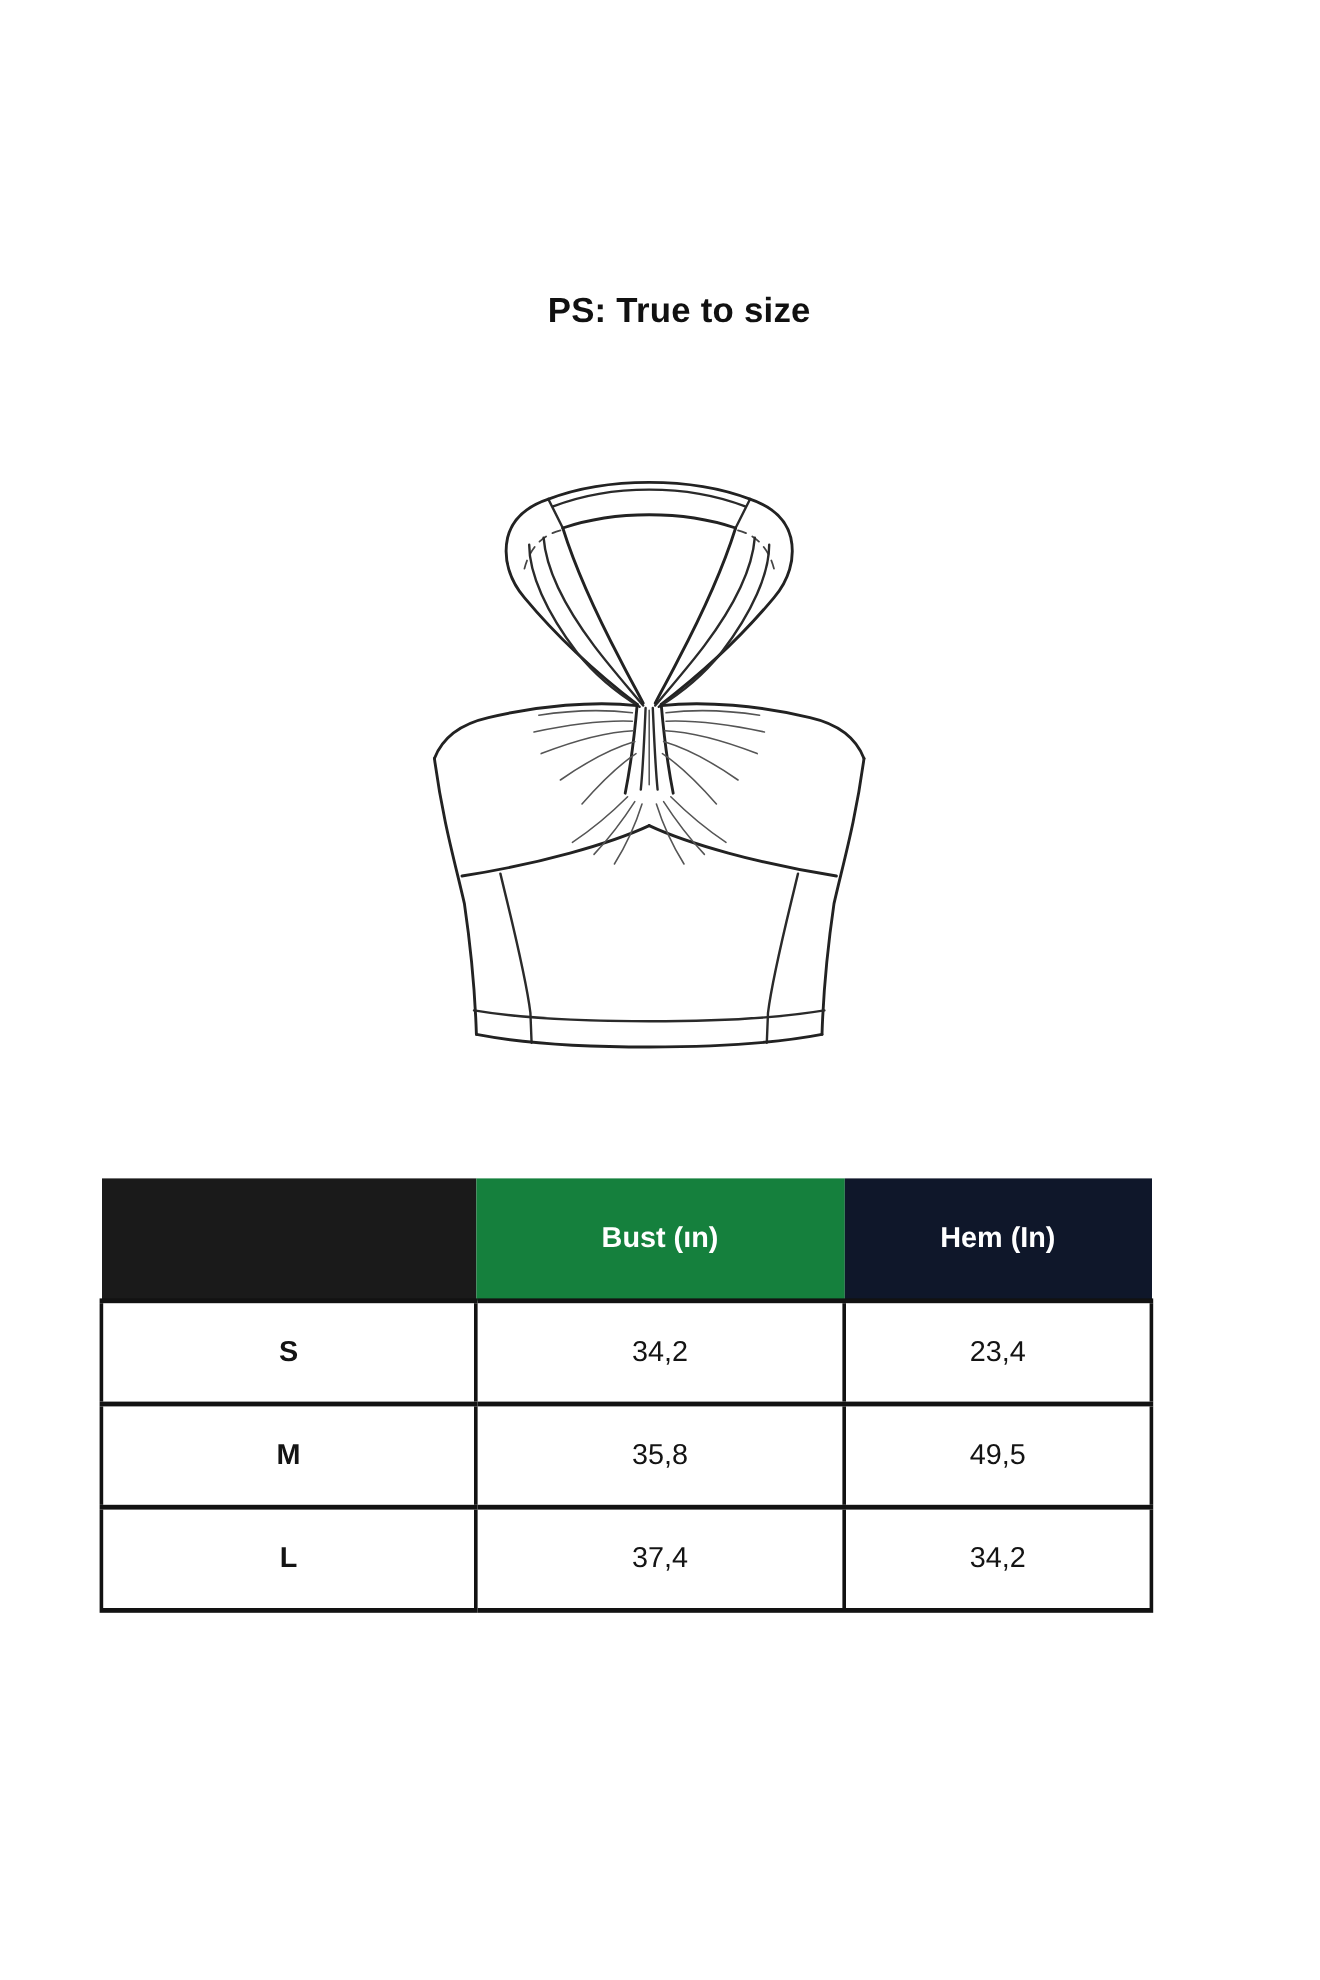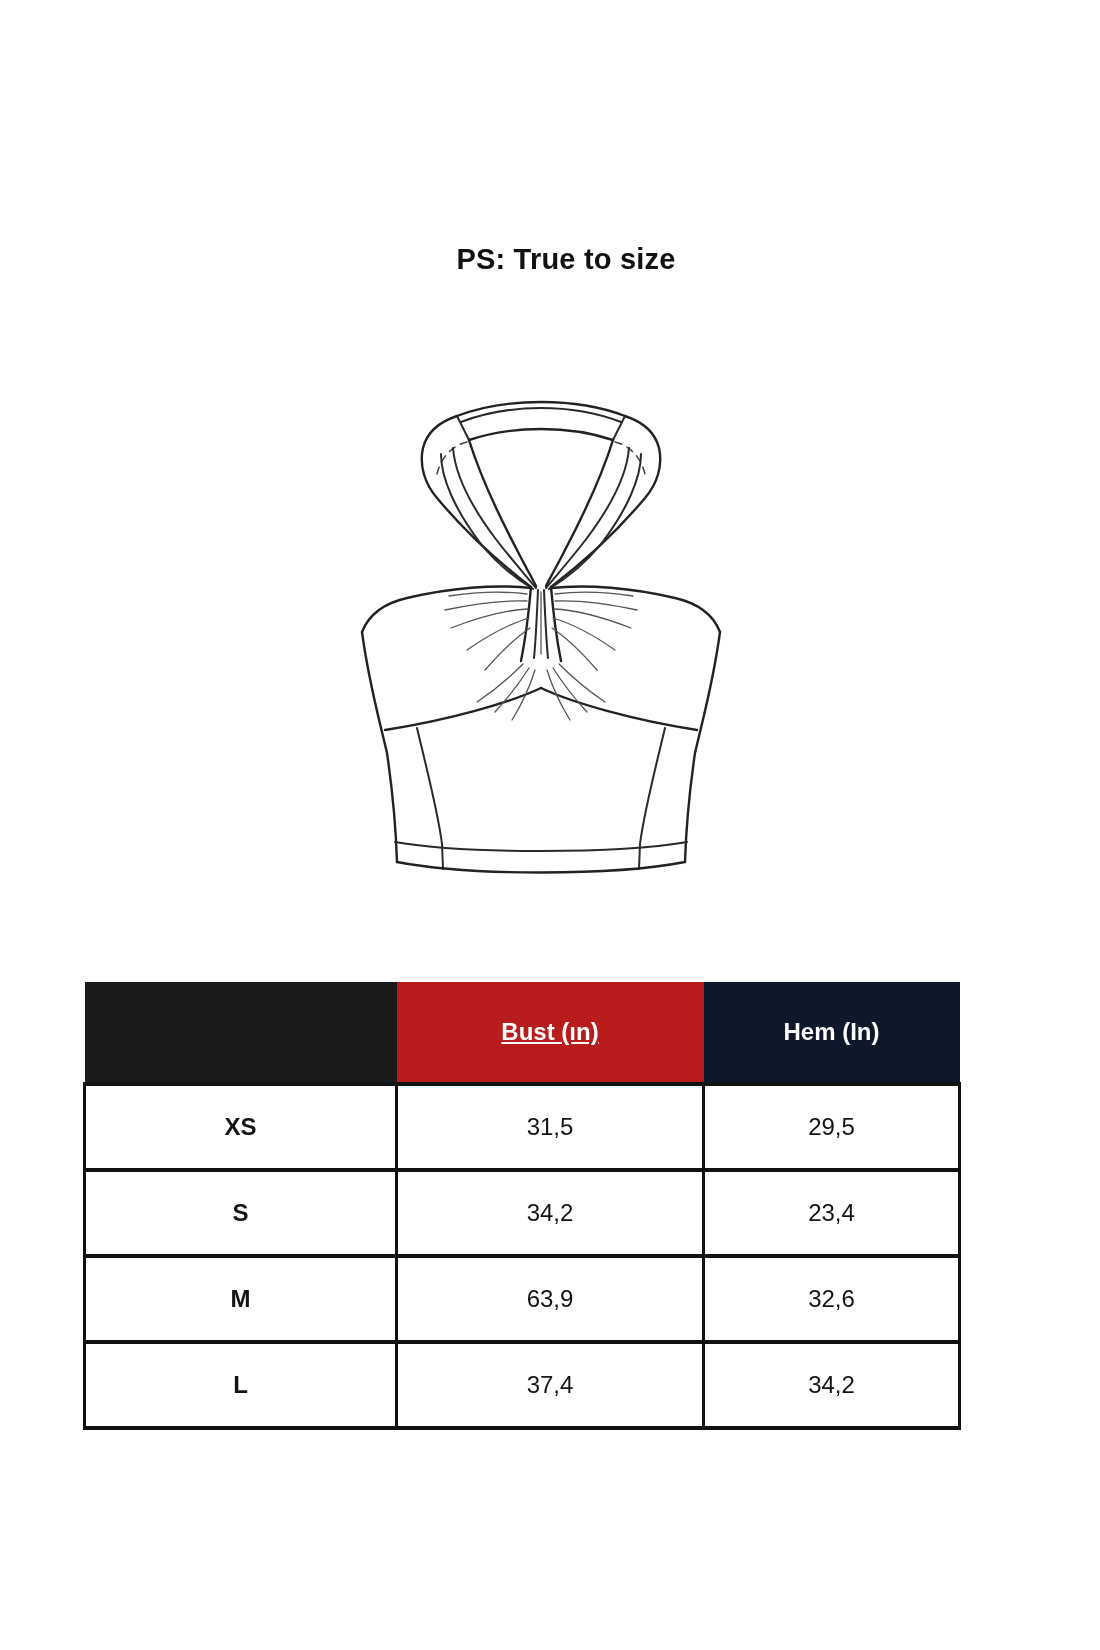--- a/index.html
+++ b/index.html
@@ -22,21 +22,21 @@
   .size-table col.c1{width:312px;}
   .size-table col.c2{width:307px;}
   .size-table col.c3{width:256px;}
   .size-table thead tr{height:102px;}
   .size-table tbody tr{height:86px;}
   .size-table th{
     font-size:24px;font-weight:bold;color:#ffffff;text-align:center;vertical-align:middle;
     border:0;padding:0;
   }
   .size-table th.h-side{background:#1a1a1a;}
-  .size-table th.h-center{background:#b91c1c;text-decoration:underline;}
+  .size-table th.h-center{background:#15803d;}
   .size-table th.h-right{background:#0f172a;}
   .size-table td{
     background:#ffffff;text-align:center;vertical-align:middle;padding:0;
     font-size:24px;color:#141414;
     border-left:3px solid #121212;border-right:3px solid #121212;
     border-top:4px solid #121212;border-bottom:4px solid #121212;
   }
   .size-table td.size-cell{font-weight:bold;}
   .lineart{stroke:#222;fill:none;stroke-width:2.4;stroke-linecap:round;stroke-linejoin:round;}
   .seam{stroke:#2a2a2a;fill:none;stroke-width:2;stroke-linecap:round;stroke-linejoin:round;}
@@ -121,33 +121,28 @@
     </colgroup>
   <thead>
     <tr>
       <th class="h-side"></th>
       <th class="h-center">Bust (ın)</th>
       <th class="h-right">Hem (In)</th>
     </tr>
   </thead>
   <tbody>
     <tr>
-      <td class="size-cell">XS</td>
-      <td>31,5</td>
-      <td>29,5</td>
-    </tr>
-    <tr>
       <td class="size-cell">S</td>
       <td>34,2</td>
       <td>23,4</td>
     </tr>
     <tr>
       <td class="size-cell">M</td>
-      <td>63,9</td>
-      <td>32,6</td>
+      <td>35,8</td>
+      <td>49,5</td>
     </tr>
     <tr>
       <td class="size-cell">L</td>
       <td>37,4</td>
       <td>34,2</td>
     </tr>
   </tbody>
 </table>
 
 </body></html>

